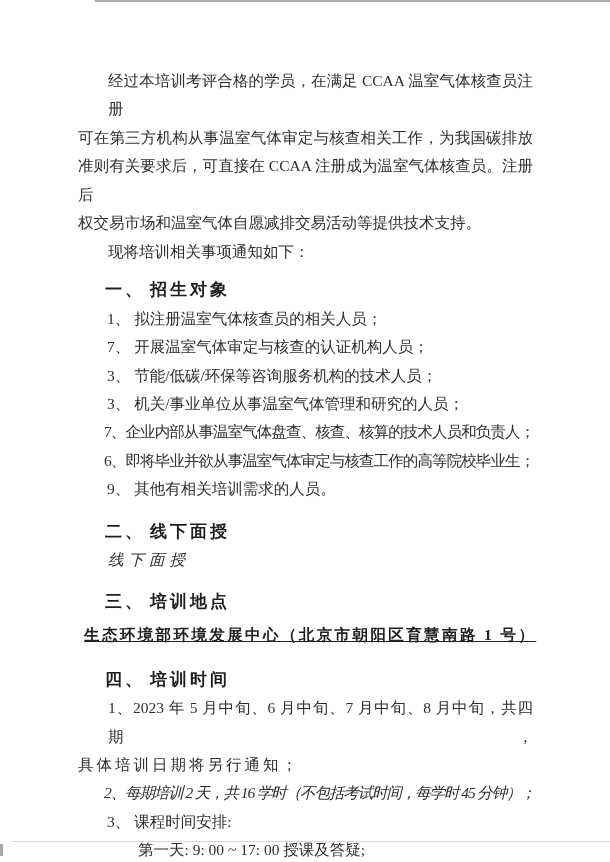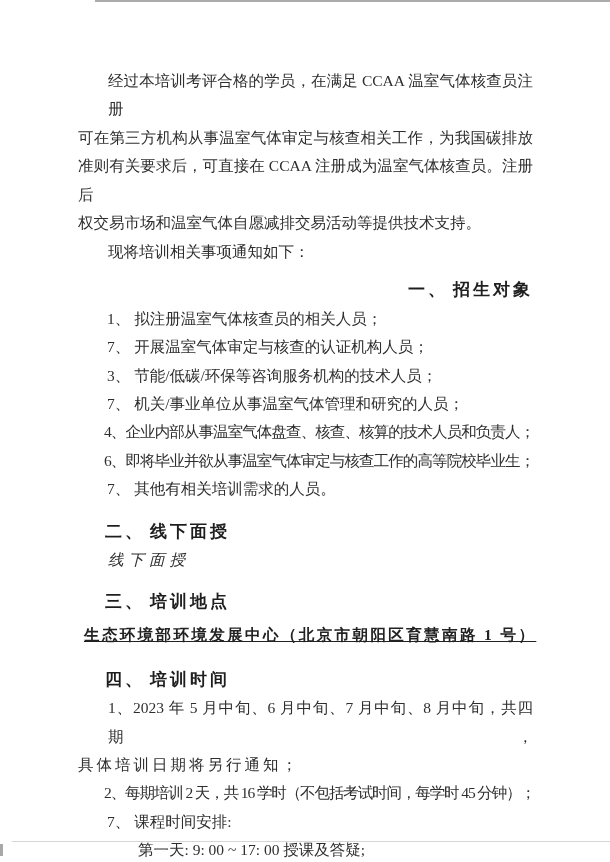--- a/index.html
+++ b/index.html
@@ -22,36 +22,36 @@
     top: 67px; left: 78px;
     width: 455px;
     font-size: 15.5px;
     line-height: 28.45px;
   }
   .line { white-space: nowrap; }
   .jl { text-align: justify; text-align-last: justify; white-space: normal; }
   .ind { padding-left: 30px; }
   .item { padding-left: 29px; }
   .tight { padding-left: 26px; letter-spacing: -0.9px; }
-  .tight2 { padding-left: 26px; letter-spacing: -1.1px; }
+  .tight2 { padding-left: 26px; letter-spacing: -1.1px; font-style: italic; }
   .loose { letter-spacing: 3px; }
   .spaced4 { padding-left: 30px; letter-spacing: 5px; font-style: italic; }
   .boldline { font-weight: bold; letter-spacing: 2.4px; padding-left: 6px; color: #222; text-decoration: underline; }
   .sub { padding-left: 60px; }
 
   .heading {
     font-family: "Liberation Sans", "DejaVu Sans", sans-serif;
     font-weight: bold;
     font-size: 17px;
     letter-spacing: 3px;
     color: #1e1e1e;
     padding-left: 27px;
   }
   .heading .h-title { margin-left: 5px; }
-  .mt1 { margin-top: 10px; text-align: right; }
+  .mt1 { margin-top: 10px; }
   .mt2 { margin-top: 14px; }
   .mt3 { margin-top: 13px; }
   .mt4 { margin-top: 5px; }
   .mt5 { margin-top: 16px; }
 </style>
 </head>
 <body>
 
 <div class="page">
 
@@ -66,38 +66,38 @@
     <div class="jl">准则有关要求后，可直接在 CCAA 注册成为温室气体核查员。注册后</div>
     <div class="line">权交易市场和温室气体自愿减排交易活动等提供技术支持。</div>
     <div class="line ind">现将培训相关事项通知如下：</div>
 
     <div class="heading mt1">
       <span class="h-num">一、</span><span class="h-title">招生对象</span>
     </div>
     <div class="line item">1、 拟注册温室气体核查员的相关人员；</div>
     <div class="line item">7、 开展温室气体审定与核查的认证机构人员；</div>
     <div class="line item">3、 节能/低碳/环保等咨询服务机构的技术人员；</div>
-    <div class="line item">7、 机关/事业单位从事温室气体管理和研究的人员；</div>
-    <div class="line tight">4、企业内部从事温室气体盘查、核查、核算的技术人员和负责人；</div>
+    <div class="line item">3、 机关/事业单位从事温室气体管理和研究的人员；</div>
+    <div class="line tight">7、企业内部从事温室气体盘查、核查、核算的技术人员和负责人；</div>
     <div class="line tight">6、即将毕业并欲从事温室气体审定与核查工作的高等院校毕业生；</div>
-    <div class="line item">7、 其他有相关培训需求的人员。</div>
+    <div class="line item">9、 其他有相关培训需求的人员。</div>
 
     <div class="heading mt2">
       <span class="h-num">二、</span><span class="h-title">线下面授</span>
     </div>
     <div class="line spaced4">线下面授</div>
 
     <div class="heading mt3">
       <span class="h-num">三、</span><span class="h-title">培训地点</span>
     </div>
     <div class="line boldline mt4">生态环境部环境发展中心（北京市朝阳区育慧南路 1 号）</div>
 
     <div class="heading mt5">
       <span class="h-num">四、</span><span class="h-title">培训时间</span>
     </div>
     <div class="jl ind">1、2023 年 5 月中旬、6 月中旬、7 月中旬、8 月中旬，共四期，</div>
     <div class="line loose">具体培训日期将另行通知；</div>
     <div class="line tight2">2、每期培训 2 天，共 16 学时（不包括考试时间，每学时 45 分钟）；</div>
-    <div class="line item">7、 课程时间安排:</div>
+    <div class="line item">3、 课程时间安排:</div>
     <div class="line sub">第一天: 9: 00 ~ 17: 00 授课及答疑;</div>
 
   </div>
 </div>
 
 </body></html>

